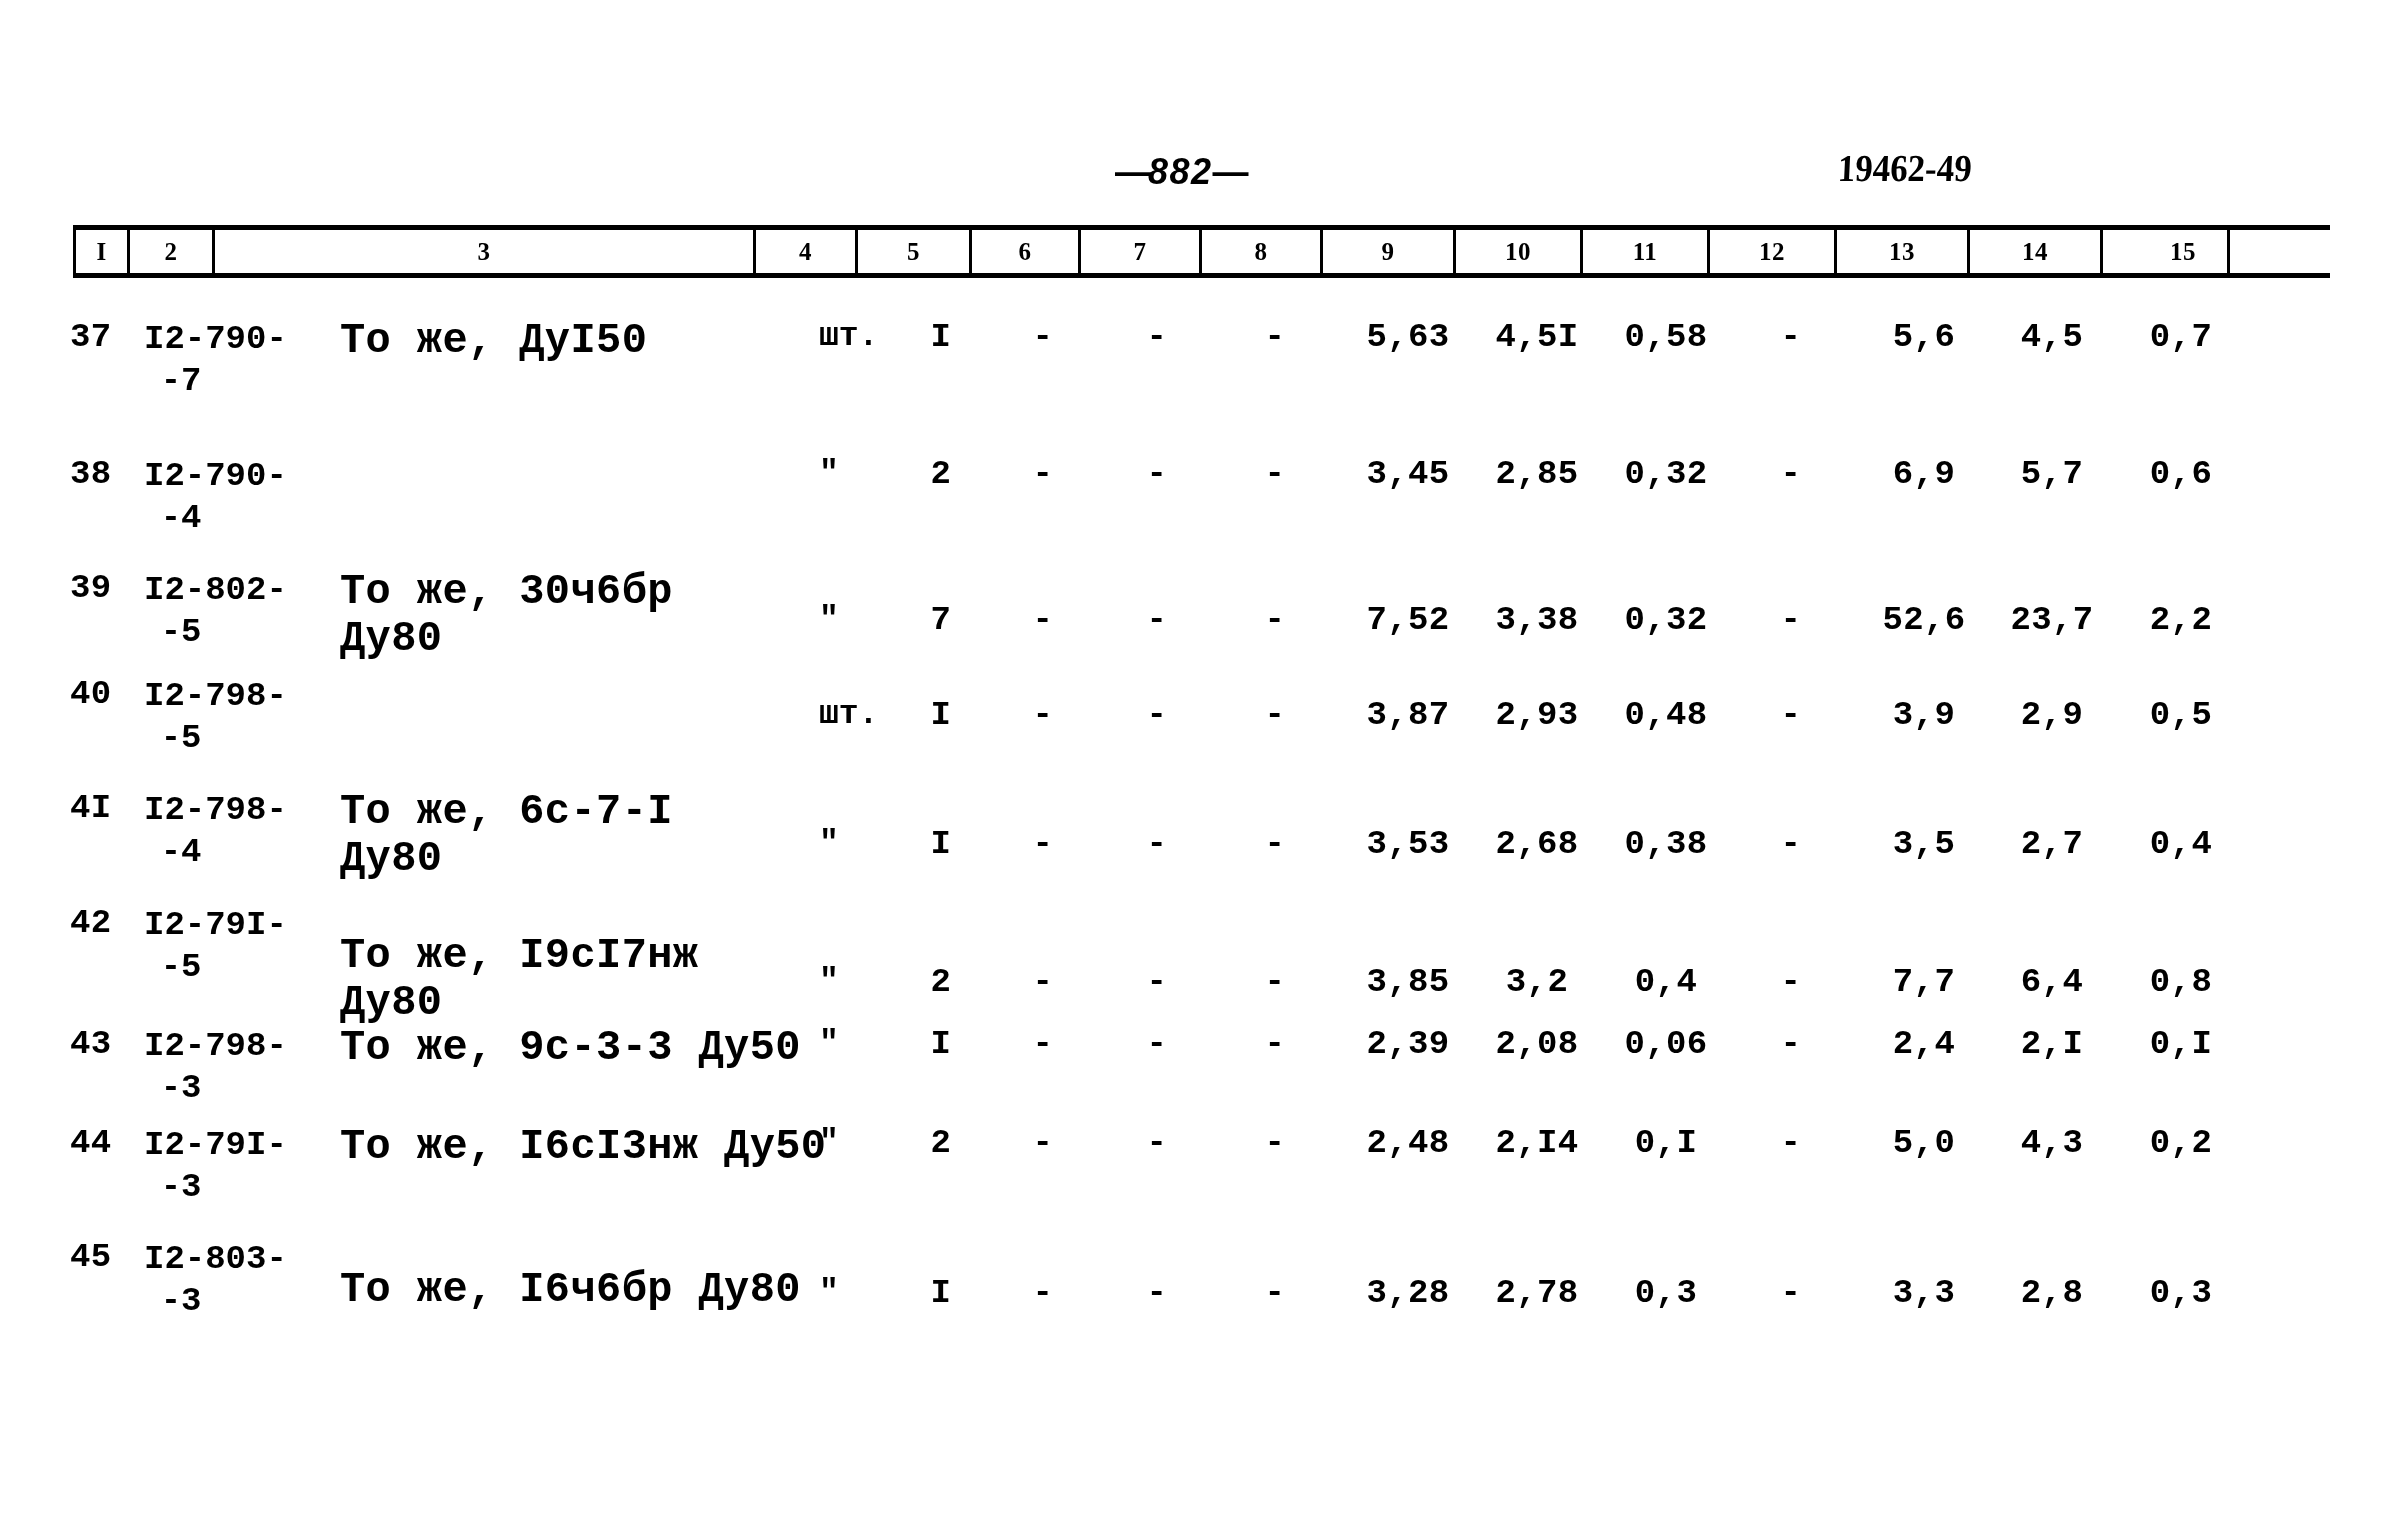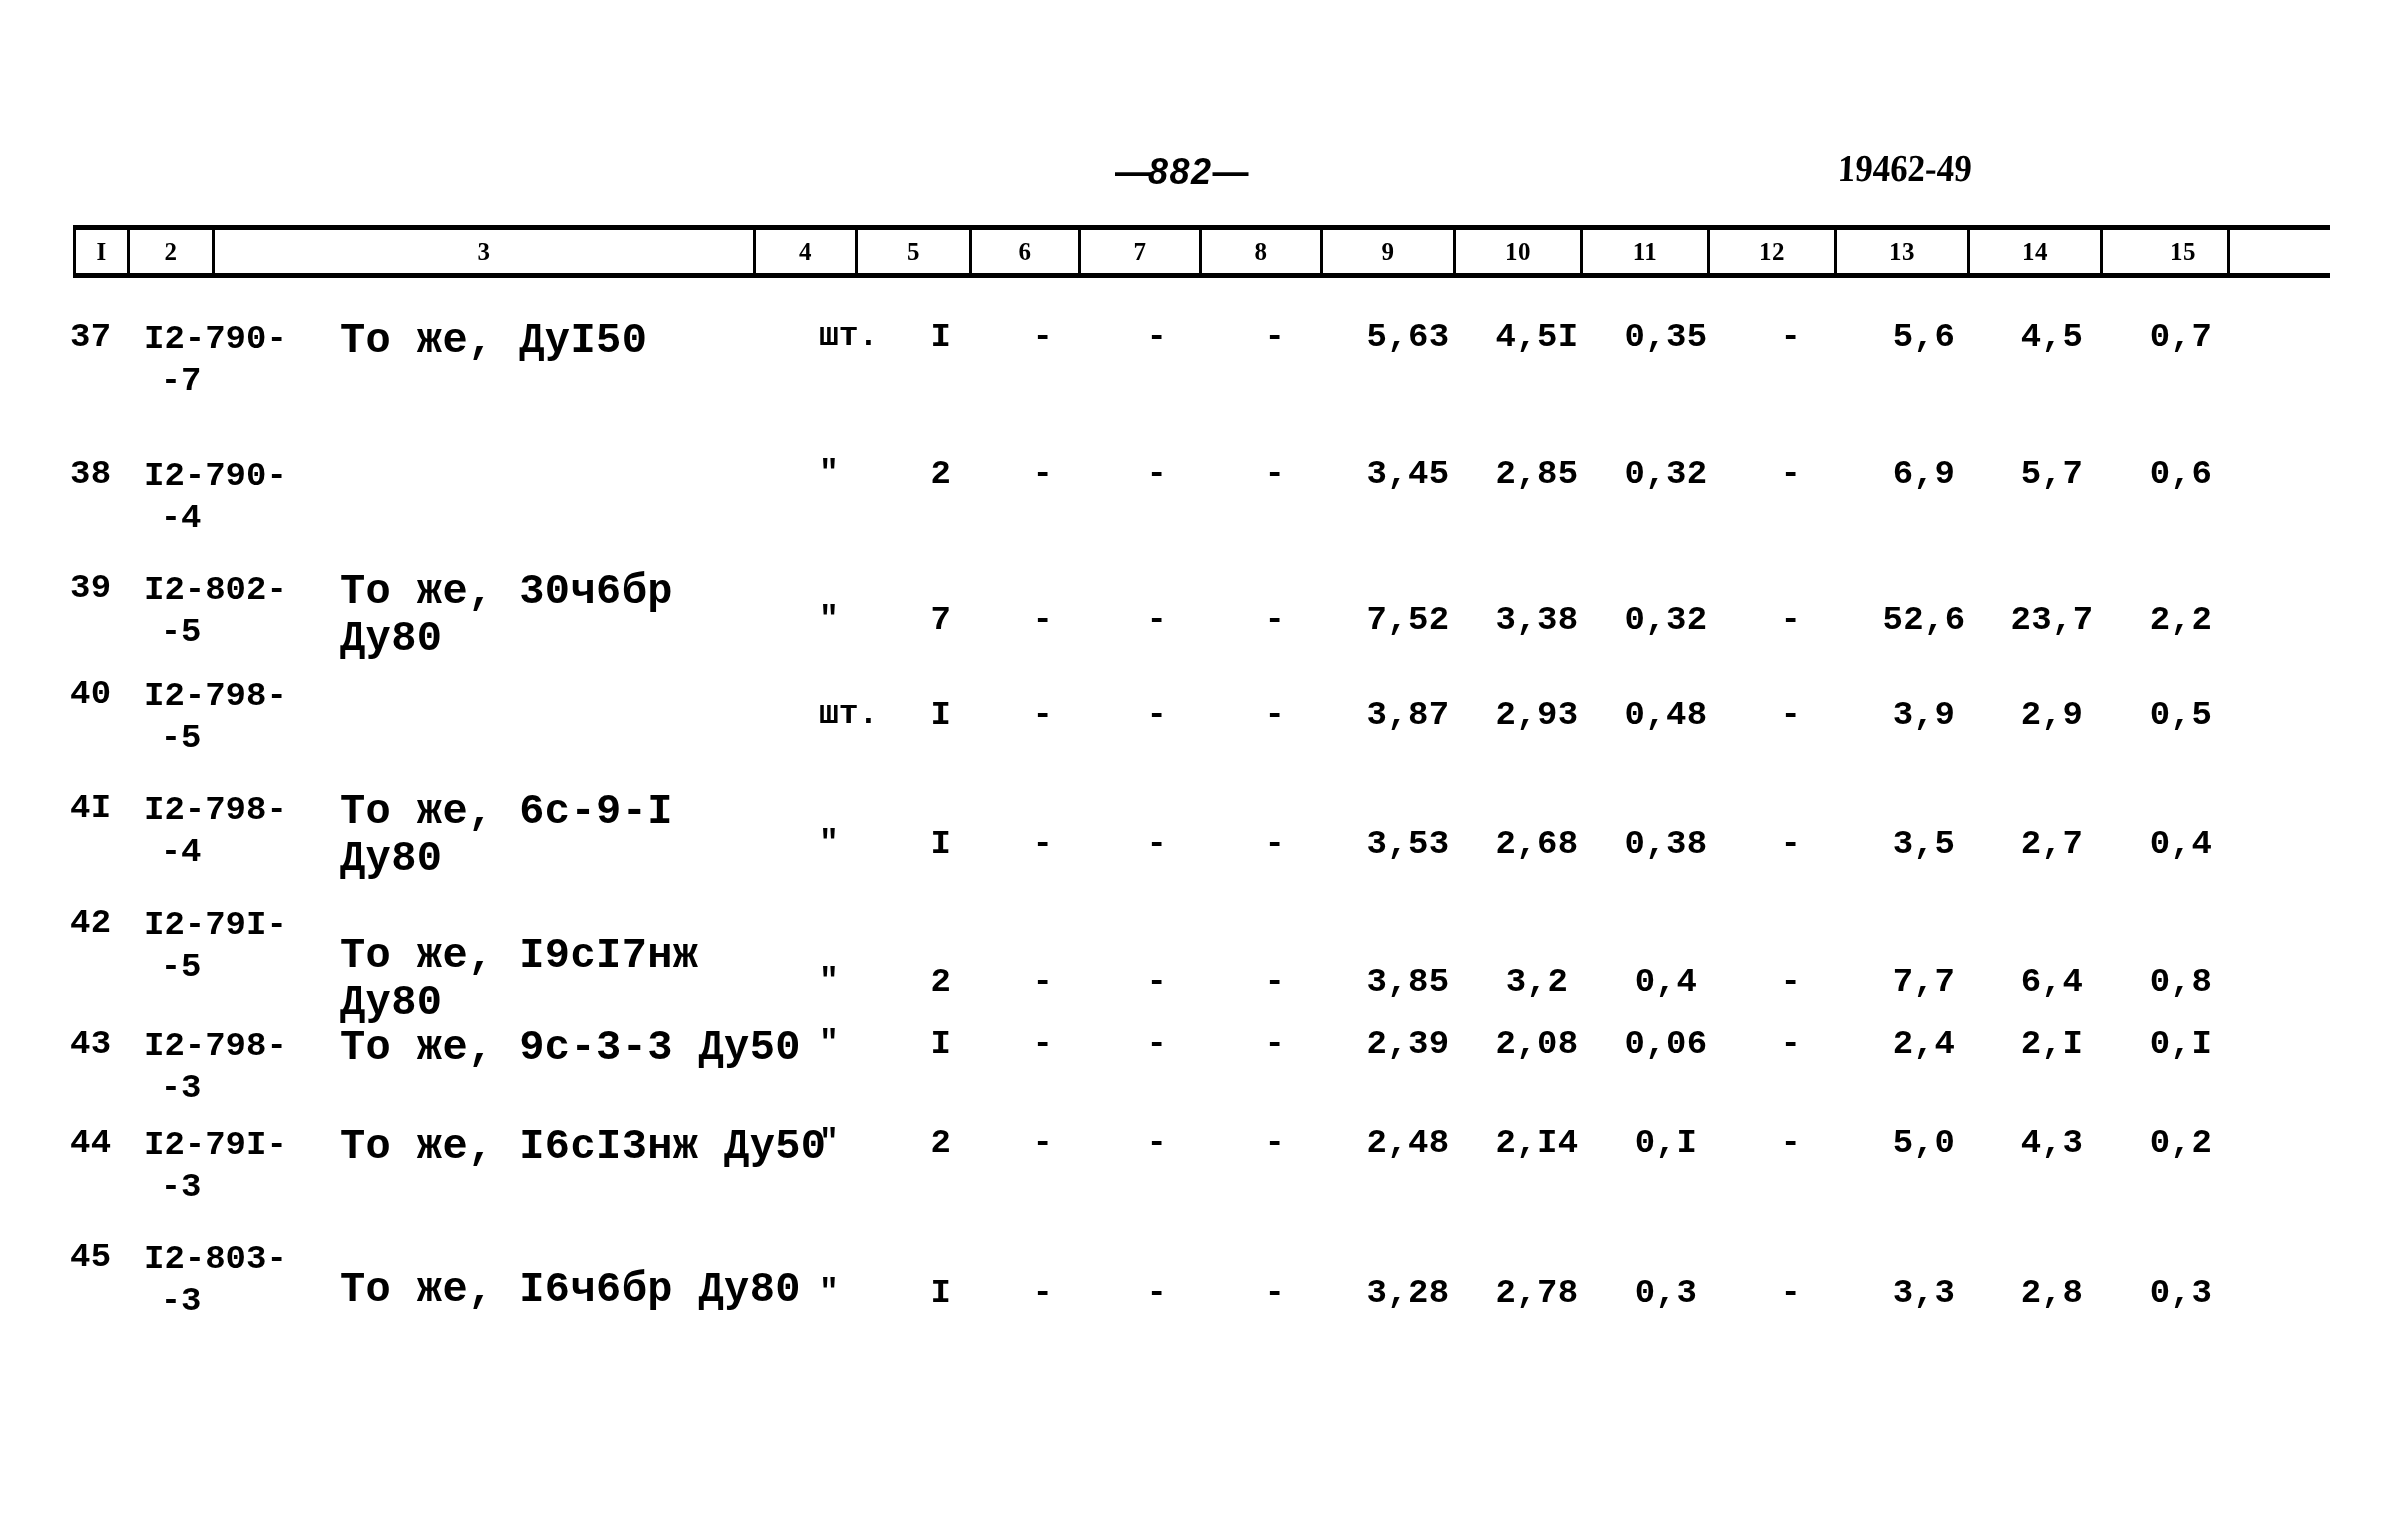--- a/index.html
+++ b/index.html
@@ -193,21 +193,21 @@
         <div class="cellnum" style="left: 70px; top: 0px;">37</div>
         <div class="cellcode" style="left: 144px; top: 0px;"><span>I2-790-</span><span class="code2">-7</span></div>
         <div class="celldesc" style="left: 340px; top: 0px;"><div>То же, ДуI50</div></div>
         <div class="cellunit" style="left: 819px; top: 0px;">шт.</div>
         <div class="cellval" style="left: 884px; width: 114px; top: 0px;">I</div>
         <div class="cellval dsh" style="left: 986px; width: 114px; top: 0px;">-</div>
         <div class="cellval dsh" style="left: 1100px; width: 114px; top: 0px;">-</div>
         <div class="cellval dsh" style="left: 1218px; width: 114px; top: 0px;">-</div>
         <div class="cellval" style="left: 1351px; width: 114px; top: 0px;">5,63</div>
         <div class="cellval" style="left: 1480px; width: 114px; top: 0px;">4,5I</div>
-        <div class="cellval" style="left: 1609px; width: 114px; top: 0px;">0,35</div>
+        <div class="cellval" style="left: 1609px; width: 114px; top: 0px;">0,58</div>
         <div class="cellval dsh" style="left: 1734px; width: 114px; top: 0px;">-</div>
         <div class="cellval" style="left: 1867px; width: 114px; top: 0px;">5,6</div>
         <div class="cellval" style="left: 1995px; width: 114px; top: 0px;">4,5</div>
         <div class="cellval" style="left: 2124px; width: 114px; top: 0px;">0,7</div>
       </div>
       <div class="row" style="position: absolute; left: 0px; top: 158px; width: 2401px; height: 114px;">
         <div class="cellnum" style="left: 70px; top: 0px;">38</div>
         <div class="cellcode" style="left: 144px; top: 0px;"><span>I2-790-</span><span class="code2">-4</span></div>
         <div class="cellunit" style="left: 819px; top: 0px;">"</div>
         <div class="cellval" style="left: 884px; width: 114px; top: 0px;">2</div>
@@ -251,21 +251,21 @@
         <div class="cellval" style="left: 1480px; width: 114px; top: 21px;">2,93</div>
         <div class="cellval" style="left: 1609px; width: 114px; top: 21px;">0,48</div>
         <div class="cellval dsh" style="left: 1734px; width: 114px; top: 21px;">-</div>
         <div class="cellval" style="left: 1867px; width: 114px; top: 21px;">3,9</div>
         <div class="cellval" style="left: 1995px; width: 114px; top: 21px;">2,9</div>
         <div class="cellval" style="left: 2124px; width: 114px; top: 21px;">0,5</div>
       </div>
       <div class="row" style="position: absolute; left: 0px; top: 492px; width: 2401px; height: 114px;">
         <div class="cellnum" style="left: 70px; top: 0px;">4I</div>
         <div class="cellcode" style="left: 144px; top: 0px;"><span>I2-798-</span><span class="code2">-4</span></div>
-        <div class="celldesc" style="left: 340px; top: 0px;"><div>То же, 6с-9-I</div><div>Ду80</div></div>
+        <div class="celldesc" style="left: 340px; top: 0px;"><div>То же, 6с-7-I</div><div>Ду80</div></div>
         <div class="cellunit" style="left: 819px; top: 36px;">"</div>
         <div class="cellval" style="left: 884px; width: 114px; top: 36px;">I</div>
         <div class="cellval dsh" style="left: 986px; width: 114px; top: 36px;">-</div>
         <div class="cellval dsh" style="left: 1100px; width: 114px; top: 36px;">-</div>
         <div class="cellval dsh" style="left: 1218px; width: 114px; top: 36px;">-</div>
         <div class="cellval" style="left: 1351px; width: 114px; top: 36px;">3,53</div>
         <div class="cellval" style="left: 1480px; width: 114px; top: 36px;">2,68</div>
         <div class="cellval" style="left: 1609px; width: 114px; top: 36px;">0,38</div>
         <div class="cellval dsh" style="left: 1734px; width: 114px; top: 36px;">-</div>
         <div class="cellval" style="left: 1867px; width: 114px; top: 36px;">3,5</div>

